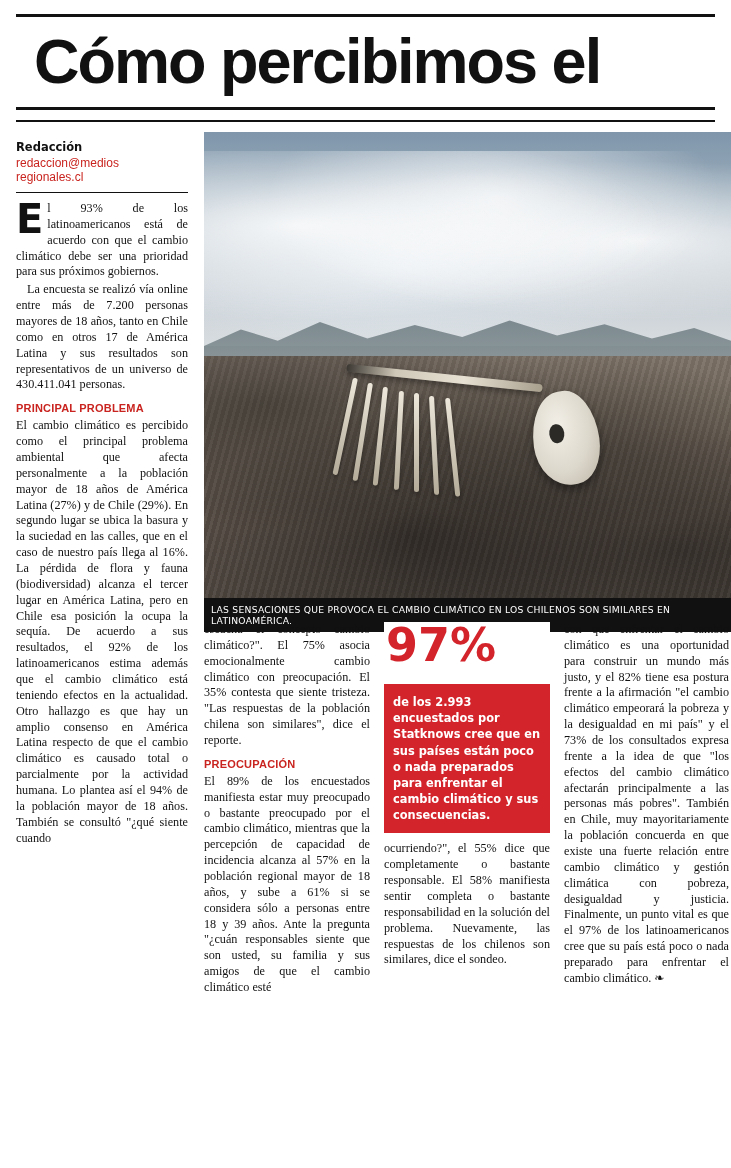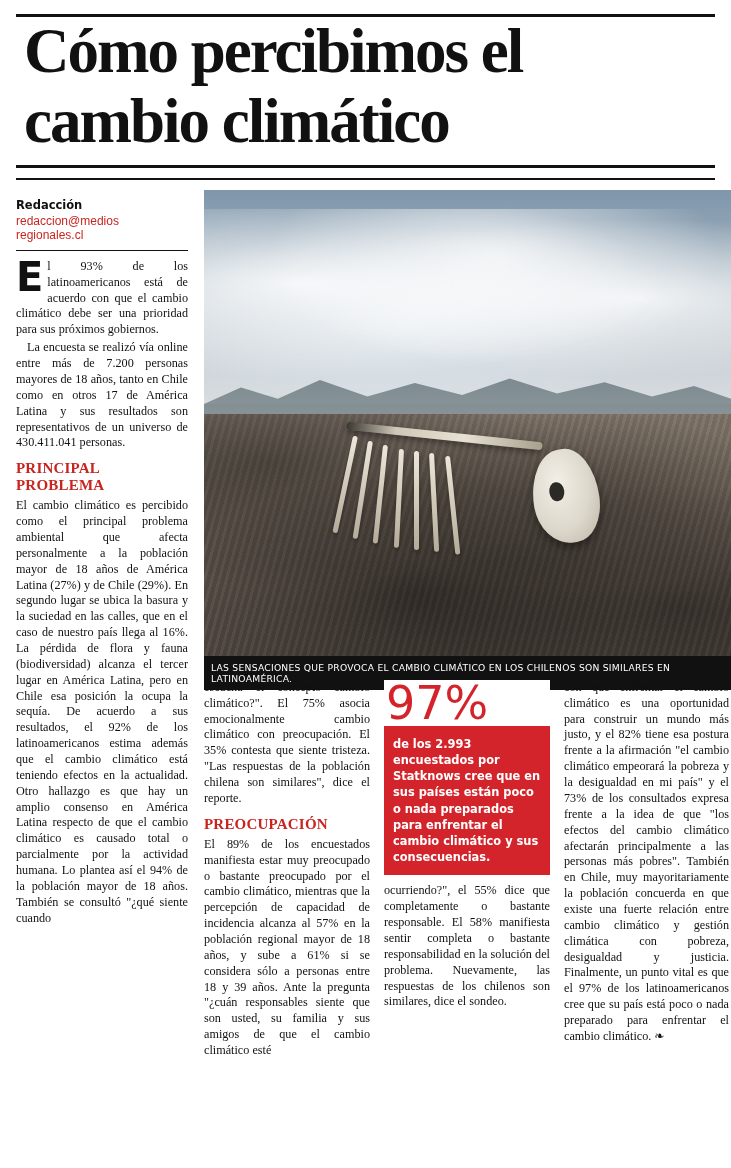--- a/index.html
+++ b/index.html
@@ -13,25 +13,25 @@
   .page{
     position:relative;
     width:731px;height:1168px;
     box-sizing:border-box;
     padding:14px 16px 10px 16px;
   }
   .rule-top{
     height:3px;background:#111;margin:0 0 4px 0;
   }
   .headline{
-    font-family:Liberation Serif, serif;
+    font-family:Liberation Sans, sans-serif;
     font-weight:bold;
     letter-spacing:-2px;
     line-height:0.92;
-    margin:6px;
+    margin:16px;
   }
   .headline .l1{
     display:block;
     font-size:63px;
     color:#111;
     padding-left:2px;
   }
   .headline .l2{
     display:block;
     font-size:63px;
@@ -89,23 +89,23 @@
   .dropcap{
     float:left;
     font-family:"DejaVu Sans", sans-serif;
     font-weight:bold;
     font-size:40px;
     line-height:32px;
     padding:2px 4px 0 0;
     color:#111;
   }
   .subhead{
-    font-family:Liberation Serif, serif;
-    font-weight:bold;
-    font-size:15px;
+    font-family:Liberation Sans, sans-serif;
+    font-weight:bold;
+    font-size:11px;
     color:#c9241f;
     letter-spacing:0.2px;
     margin:9px 0 4px 0;
   }
 
   
   .photo-wrap{
     position:absolute;left:188px;top:0;width:527px;
   }
   .photo{
@@ -203,46 +203,45 @@
 
   .redbox{
     background:#d4242b;
     color:#fff;
     padding:0 0 10px 0;
     margin:0 0 8px 0;
   }
   .redbox .big{
     display:block;
     font-family:"DejaVu Sans", sans-serif;
-    font-weight:normal;
+    font-weight:bold;
     font-size:46px;
     line-height:1;
     color:#d4242b;
     background:#fff;
-    padding:0 0 0 2px;
+    padding:0 0 16px 2px;
   }
   .redbox .bt{
     display:block;
     font-family:"DejaVu Sans", sans-serif;
     font-weight:bold;
     font-size:11.4px;
     line-height:1.42;
     padding:10px 9px 0 9px;
   }
 </style>
 </head>
 <body>
 
 <div class="page">
 
   <div class="rule-top"></div>
 
   <h1 class="headline">
     <span class="l1">Cómo percibimos el</span>
-    <span class="l2">cambio climático</span>
   </h1>
 
   <div class="rule-mid"></div>
 
 
   <div class="rule-under-deck"></div>
 
   <div class="body-area">
 
     <div class="col-left">

